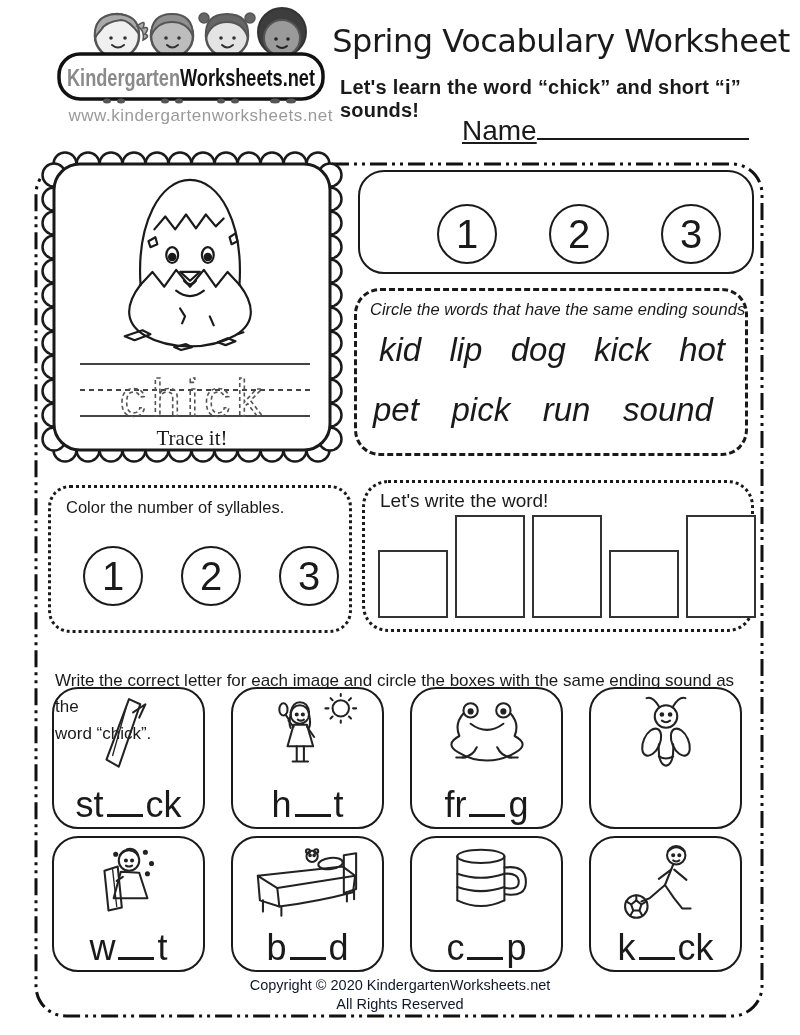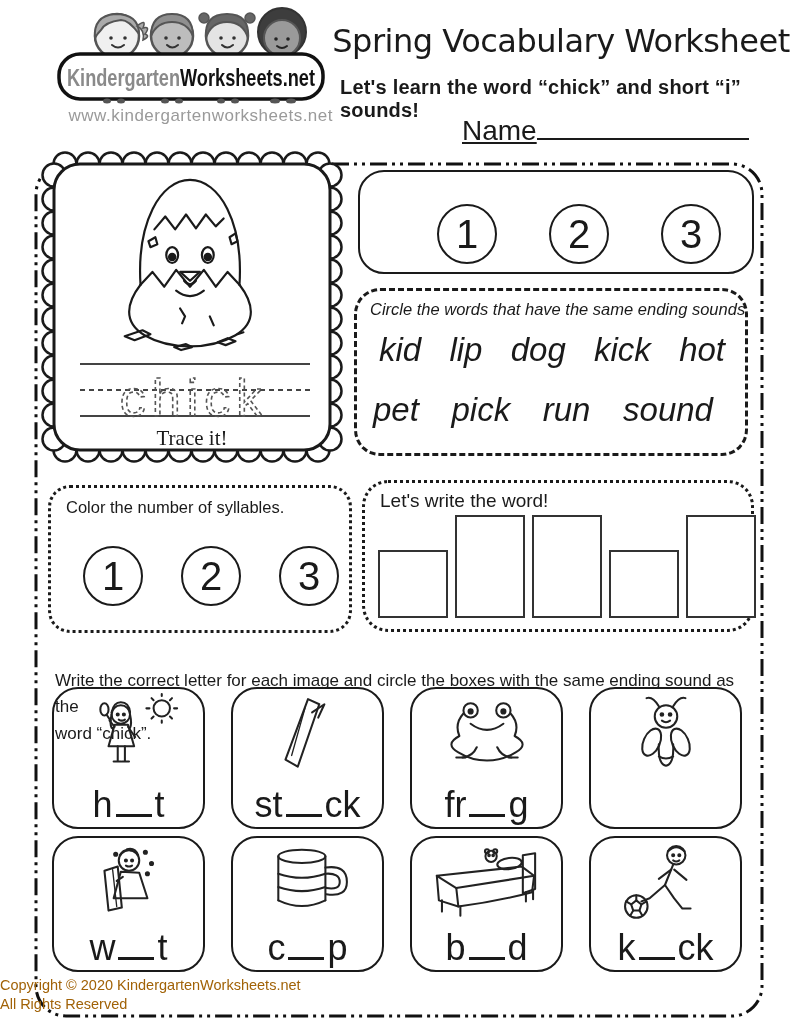--- a/index.html
+++ b/index.html
@@ -44,21 +44,21 @@
   
   .bottom-instruction{left:55px;top:668px;width:700px;font-size:17px;line-height:1.55;}
   .cards{left:52px;top:687px;display:grid;grid-template-columns:repeat(4,153px);
          grid-template-rows:142px 136px;column-gap:26px;row-gap:7px;}
   .card{border:2.5px solid #1a1a1a;border-radius:26px;position:relative;display:flex;
         flex-direction:column;align-items:center;justify-content:flex-start;}
   .card svg{margin-top:4px;}
   .card-label{position:absolute;bottom:2px;left:0;right:0;text-align:center;font-size:36px;line-height:1.1;}
   .blank{display:inline-block;width:36px;border-bottom:3.5px solid #1a1a1a;margin:0 3px;}
 
-  .footer{left:0;top:976px;width:800px;text-align:left;font-size:14.5px;line-height:1.3;color:#a16207;}
+  .footer{left:0;top:976px;width:800px;text-align:center;font-size:14.5px;line-height:1.3;color:#0f172a;}
 </style>
 </head>
 <body>
 
 <div class="page">
 
   <svg class="abs" style="left:55px;top:4px;" width="272" height="100" viewBox="0 0 272 100">
 
     <g>
 
@@ -259,46 +259,46 @@
   <div class="abs bottom-instruction">
     <div>Write the correct letter for each image and circle the boxes with the same ending sound as the</div>
     <div>word “chick”.</div>
   </div>
 
   <div class="abs cards">
 
     <div class="card">
       <svg width="124" height="86" viewBox="0 0 120 84">
         <g stroke="#222" stroke-width="2" fill="none" stroke-linecap="round" stroke-linejoin="round">
+          <path d="M60,6 L71,11 L50,72 L38,65 Z"></path>
+          <path d="M64,19 L76,11 L70,24"></path>
+          <path d="M57,15 L44,61" stroke-width="1.3"></path>
+        </g>
+      </svg>
+      <div class="card-label"><span>st</span><span class="blank"></span><span>ck</span></div>
+    </div>
+
+    <div class="card">
+      <svg width="124" height="86" viewBox="0 0 120 84">
+        <g stroke="#222" stroke-width="2" fill="none" stroke-linecap="round" stroke-linejoin="round">
           <circle cx="92" cy="15" r="8"></circle>
           <path d="M92,3 v-2 M92,27 v2 M80,15 h-3 M104,15 h3 M84,7 l-2,-2 M100,7 l2,-2 M84,23 l-2,2 M100,23 l2,2"></path>
           <circle cx="52" cy="21" r="9"></circle>
           <path d="M43,19 Q45,9 52,9 Q60,9 61,19 M43,21 q-2,9 0,13 M61,21 q2,9 0,13"></path>
           <circle cx="49" cy="21" r="1" fill="#222"></circle>
             <circle cx="55" cy="21" r="1" fill="#222"></circle>
           <path d="M50,26 q3,2 6,0"></path>
           <ellipse cx="36" cy="16" rx="4" ry="6"></ellipse>
           <path d="M38,21 L42,27"></path>
           <path d="M46,33 L41,27 M59,33 L66,43"></path>
           <path d="M46,31 H59 L65,52 H40 Z"></path>
           <path d="M49,52 V66 M56,52 V66 M45,67 h7 M53,67 h7"></path>
         </g>
       </svg>
       <div class="card-label"><span>h</span><span class="blank"></span><span>t</span></div>
-    </div>
-
-    <div class="card">
-      <svg width="124" height="86" viewBox="0 0 120 84">
-        <g stroke="#222" stroke-width="2" fill="none" stroke-linecap="round" stroke-linejoin="round">
-          <path d="M60,6 L71,11 L50,72 L38,65 Z"></path>
-          <path d="M64,19 L76,11 L70,24"></path>
-          <path d="M57,15 L44,61" stroke-width="1.3"></path>
-        </g>
-      </svg>
-      <div class="card-label"><span>st</span><span class="blank"></span><span>ck</span></div>
     </div>
 
     <div class="card">
       <svg width="124" height="86" viewBox="0 0 120 84">
         <g stroke="#222" stroke-width="2" fill="none" stroke-linecap="round" stroke-linejoin="round">
           <circle cx="44" cy="17" r="7"></circle>
             <circle cx="76" cy="17" r="7"></circle>
           <circle cx="44" cy="18" r="2" fill="#222"></circle>
             <circle cx="76" cy="18" r="2" fill="#222"></circle>
           <path d="M37,20 Q28,30 33,42 Q18,50 32,58 Q45,66 60,66 Q75,66 88,58 Q102,50 87,42 Q92,30 83,20"></path>
@@ -343,48 +343,48 @@
           <circle cx="78" cy="31" r="1.5" fill="#222"></circle>
             <circle cx="47" cy="12" r="1.5" fill="#222"></circle>
         </g>
       </svg>
       <div class="card-label"><span>w</span><span class="blank"></span><span>t</span></div>
     </div>
 
     <div class="card">
       <svg width="124" height="86" viewBox="0 0 120 84">
         <g stroke="#222" stroke-width="2" fill="none" stroke-linecap="round" stroke-linejoin="round">
-          <ellipse cx="54" cy="14" rx="23" ry="6.5"></ellipse>
-          <path d="M31,14 V57 M77,14 V57"></path>
-          <path d="M31,57 Q54,68 77,57"></path>
-          <path d="M31,31 Q54,39 77,31 M31,44 Q54,52 77,44"></path>
-          <path d="M77,25 Q98,22 98,39 Q98,54 78,51"></path>
-          <path d="M77,31 Q91,30 91,39 Q91,47 78,45"></path>
-        </g>
-      </svg>
-      <div class="card-label"><span>c</span><span class="blank"></span><span>p</span></div>
-    </div>
-
-    <div class="card">
-      <svg width="124" height="86" viewBox="0 0 120 84">
-        <g stroke="#222" stroke-width="2" fill="none" stroke-linecap="round" stroke-linejoin="round">
           <path d="M95,13 L107,11 V46 L95,50 Z"></path>
           <circle cx="64" cy="14" r="5.5"></circle>
           <circle cx="60" cy="9" r="2"></circle>
             <circle cx="68" cy="9" r="2"></circle>
           <circle cx="62" cy="13" r="0.8" fill="#222"></circle>
             <circle cx="66" cy="13" r="0.8" fill="#222"></circle>
           <ellipse cx="82" cy="21" rx="12" ry="5.5" transform="rotate(-7 82 21)"></ellipse>
           <path d="M11,33 L94,24 L106,33 L30,45 Z"></path>
           <path d="M30,45 L32,63 Q70,58 104,49 L106,33"></path>
           <path d="M11,33 L13,57 L32,63"></path>
           <path d="M16,57 V68 M34,63 V72 M98,49 V58 M105,47 V56"></path>
         </g>
       </svg>
       <div class="card-label"><span>b</span><span class="blank"></span><span>d</span></div>
+    </div>
+
+    <div class="card">
+      <svg width="124" height="86" viewBox="0 0 120 84">
+        <g stroke="#222" stroke-width="2" fill="none" stroke-linecap="round" stroke-linejoin="round">
+          <ellipse cx="54" cy="14" rx="23" ry="6.5"></ellipse>
+          <path d="M31,14 V57 M77,14 V57"></path>
+          <path d="M31,57 Q54,68 77,57"></path>
+          <path d="M31,31 Q54,39 77,31 M31,44 Q54,52 77,44"></path>
+          <path d="M77,25 Q98,22 98,39 Q98,54 78,51"></path>
+          <path d="M77,31 Q91,30 91,39 Q91,47 78,45"></path>
+        </g>
+      </svg>
+      <div class="card-label"><span>c</span><span class="blank"></span><span>p</span></div>
     </div>
 
     <div class="card">
       <svg width="124" height="86" viewBox="0 0 120 84">
         <g stroke="#222" stroke-width="2" fill="none" stroke-linecap="round" stroke-linejoin="round">
           <circle cx="70" cy="13" r="9"></circle>
           <path d="M62,9 Q70,1 78,9"></path>
           <circle cx="67" cy="13" r="1" fill="#222"></circle>
             <circle cx="73" cy="13" r="1" fill="#222"></circle>
           <path d="M67,18 q3,2 6,0"></path>

